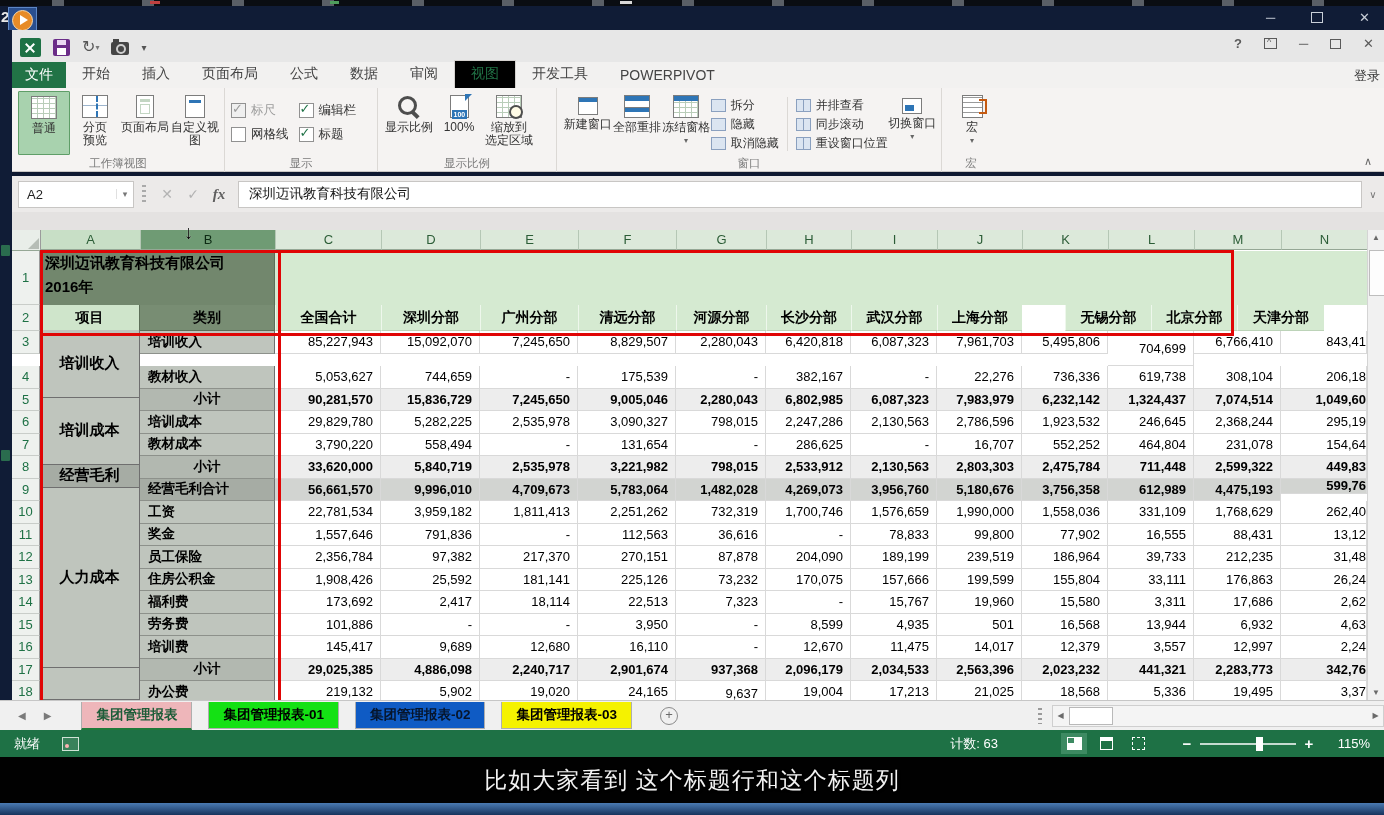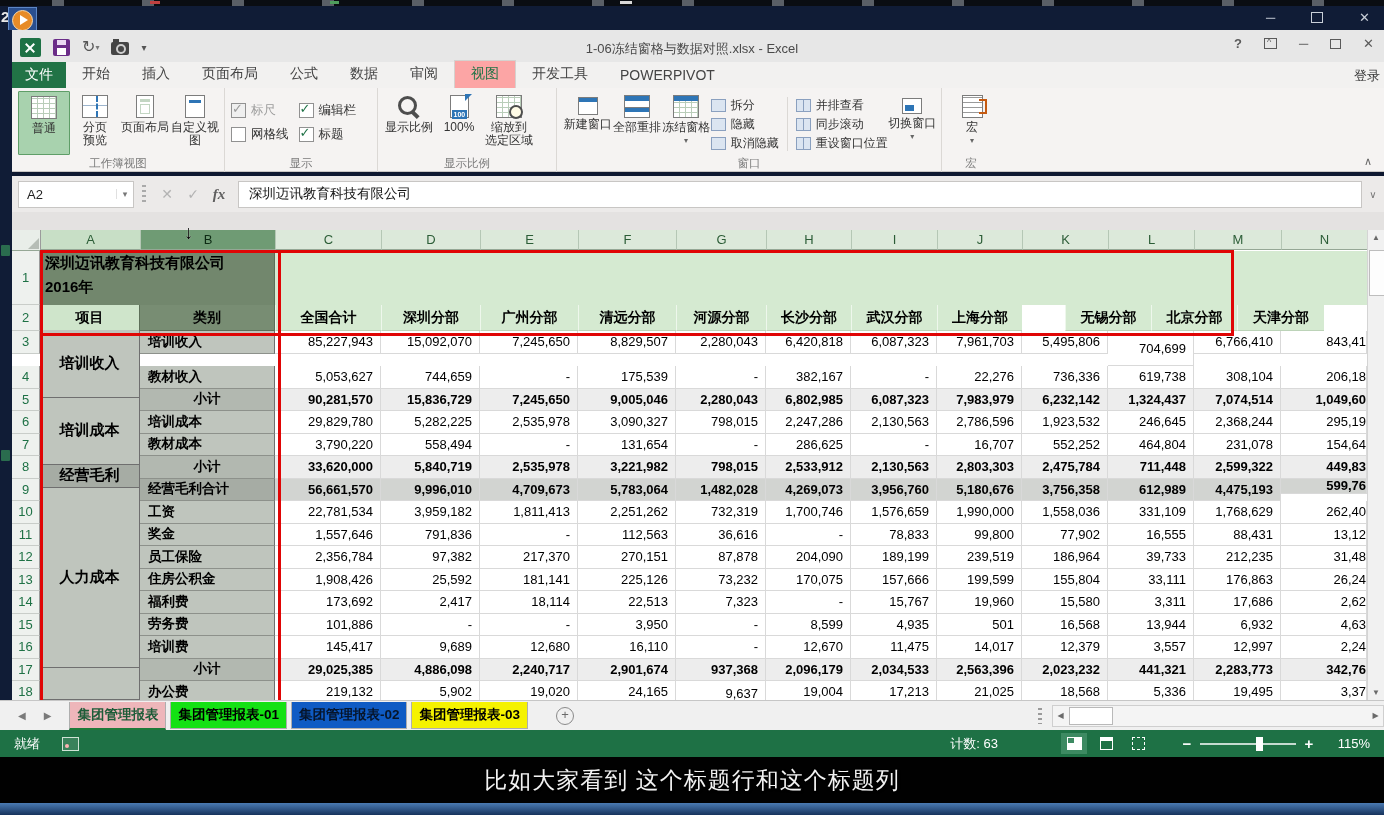--- a/index.html
+++ b/index.html
@@ -40,21 +40,21 @@
   #win-title{left:400px;top:40px;width:584px;text-align:center;font-size:13px;color:#4a4a4a;}
   #xl-controls{right:10px;top:36px;display:flex;gap:22px;align-items:center;color:#5a5a5a;font-size:13px;}
   .rbox{display:inline-block;width:11px;height:9px;border:1px solid #5a5a5a;position:relative;}
   .rbox.up:after{content:"^";position:absolute;left:2px;top:-2px;font-size:9px;}
   .restore{display:inline-block;width:9px;height:8px;border:1px solid #5a5a5a;position:relative;background:#e7e7e7;}
   .restore:before{content:"";position:absolute;left:2px;top:-4px;width:9px;height:8px;border:1px solid #5a5a5a;z-index:-1;}
   
   #tabrow{left:12px;top:62px;width:1372px;height:26px;background:#f2f1f0;display:flex;align-items:flex-end;}
   #file-tab{width:54px;height:26px;background:#217346;color:#fff;font-size:14px;display:flex;align-items:center;justify-content:center;}
   .rtab{padding:4px 16px 5px;font-size:14px;color:#444;white-space:nowrap;}
-  .rtab.active{background:#fca5a5;color:#217346;border:1px solid #d5d2cf;border-bottom:none;}
+  .rtab.active{background:#000000;color:#217346;border:1px solid #d5d2cf;border-bottom:none;}
   #signin{position:absolute;right:0;top:67px;font-size:13px;color:#333;width:30px;overflow:hidden;white-space:nowrap;}
   
   #ribbon{left:12px;top:88px;width:1372px;height:84px;background:#f5f3f2;border-bottom:1px solid #c9c6c3;display:flex;}
   .rgroup{position:relative;border-right:1px solid #dbd8d5;height:84px;flex-shrink:0;}
   .glabel{position:absolute;bottom:1px;left:0;width:100%;text-align:center;font-size:11.5px;color:#7b7b7b;}
   .gbody{display:flex;padding:3px 4px 0 6px;height:64px;}
   .bbtn{width:50px;display:flex;flex-direction:column;align-items:center;text-align:center;
         font-size:12px;line-height:13px;color:#333;padding-top:1px;}
   .bbtn.active{background:#a8d2ae;border:1px solid #5f9e68;border-radius:1px;}
   .bbtn .dd{font-size:8px;color:#666;}
@@ -152,22 +152,22 @@
           display:flex;align-items:center;justify-content:center;font-weight:bold;font-size:15px;color:#000;}
   .agroup.gross{background:#a6aca4;}
   .redrect{position:absolute;border:3px solid #e00505;z-index:5;pointer-events:none;}
   #vscroll{position:absolute;left:1355px;top:0;width:17px;height:470px;background:#f1f1f1;border-left:1px solid #d4d4d4;z-index:6;}
   #vscroll .sarr{position:absolute;left:0;width:16px;text-align:center;color:#6a6a6a;font-size:8px;}
   #vscroll .thumb{position:absolute;left:1px;top:20px;width:14px;height:44px;background:#fdfdfd;border:1px solid #bdbdbd;}
   #cursor-arrow{left:184px;top:222px;font-size:19px;font-weight:900;color:#000;z-index:9;text-shadow:0 0 1px #fff;}
   
   #tabbar{left:0;top:700px;width:1384px;height:30px;background:#f0f0f0;border-top:1px solid #c6c6c6;display:flex;align-items:center;}
   .navarr{color:#7a7a7a;font-size:10px;margin-left:18px;}
-  .stab{height:26px;display:flex;align-items:center;padding:0 7px;font-size:13.5px;font-weight:bold;
-        margin-left:4px;border:1px solid #aeaeae;border-top:none;}
+  .stab{height:26px;display:flex;align-items:center;padding:0 14px;font-size:13.5px;font-weight:bold;
+        margin-left:16px;border:1px solid #aeaeae;border-top:none;}
   .stab.active{border-bottom:2px solid #1f7a3a;}
   #newsheet{width:16px;height:16px;border:1px solid #8a8a8a;border-radius:50%;color:#6a6a6a;font-size:13px;line-height:14px;
         text-align:center;margin-left:28px;}
   #tab-dots{margin-left:auto;width:4px;height:16px;background:repeating-linear-gradient(#9a9a9a 0 2px,transparent 2px 5px);}
   #hscroll{width:330px;height:20px;margin:0 0 0 10px;background:#f4f4f4;border:1px solid #cfcfcf;display:flex;align-items:center;position:relative;}
   #hscroll .ha{width:15px;text-align:center;color:#6a6a6a;font-size:8px;}
   #hscroll .hthumb{position:absolute;left:16px;top:1px;width:42px;height:16px;background:#fff;border:1px solid #b9b9b9;}
   #hscroll .ha.r{position:absolute;right:0;}
   
   #statusbar{left:0;top:730px;width:1384px;height:27px;background:#1e7145;color:#fff;display:flex;align-items:center;font-size:13px;}
@@ -217,21 +217,20 @@
   </div>
 
   <div id="titlebar" class="abs"></div>
   <div id="qat" class="abs">
     <span class="xlogo"></span>
     <span class="flop"></span>
     <span class="redo">↻<small>▾</small></span>
     <span class="cam"></span>
     <span class="qat-more">▾</span>
   </div>
-  <div id="win-title" class="abs">1-06冻结窗格与数据对照.xlsx - Excel</div>
   <div id="xl-controls" class="abs">
     <span style="font-weight:bold;">?</span>
     <span class="rbox up"></span>
     <span>─</span>
     <span class="restore"></span>
     <span style="font-weight:bold;">✕</span>
   </div>
 
   <div id="tabrow" class="abs">
     <div id="file-tab">文件</div>

